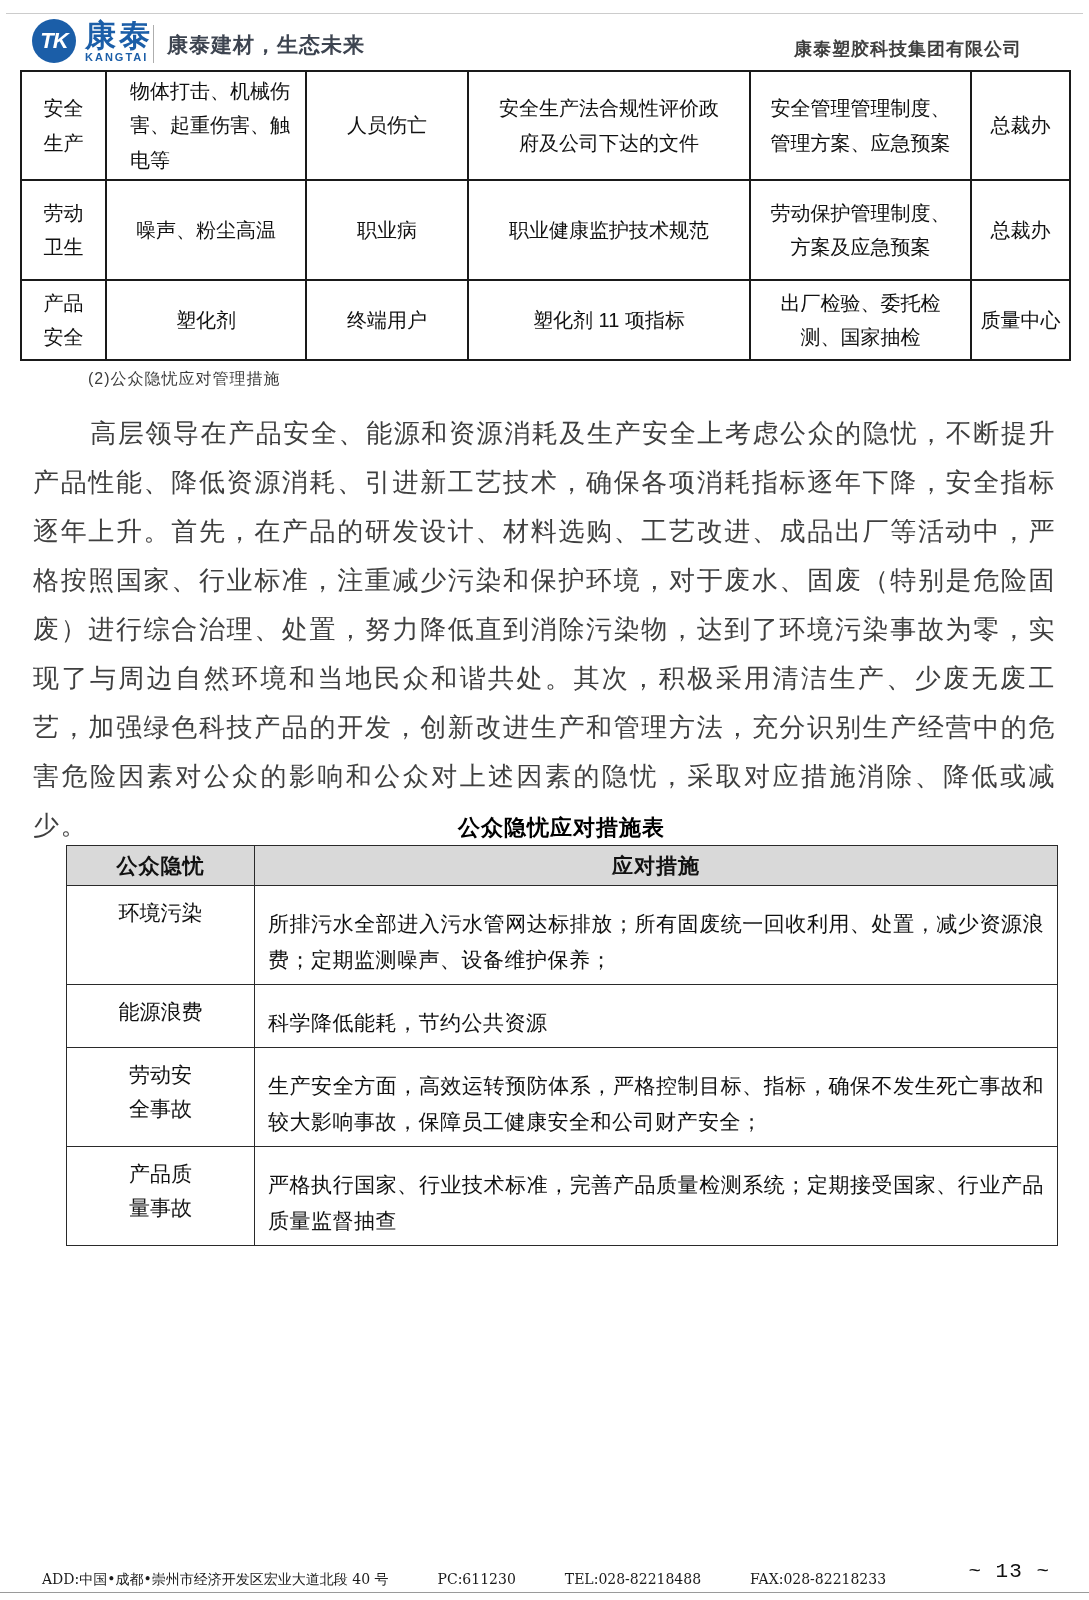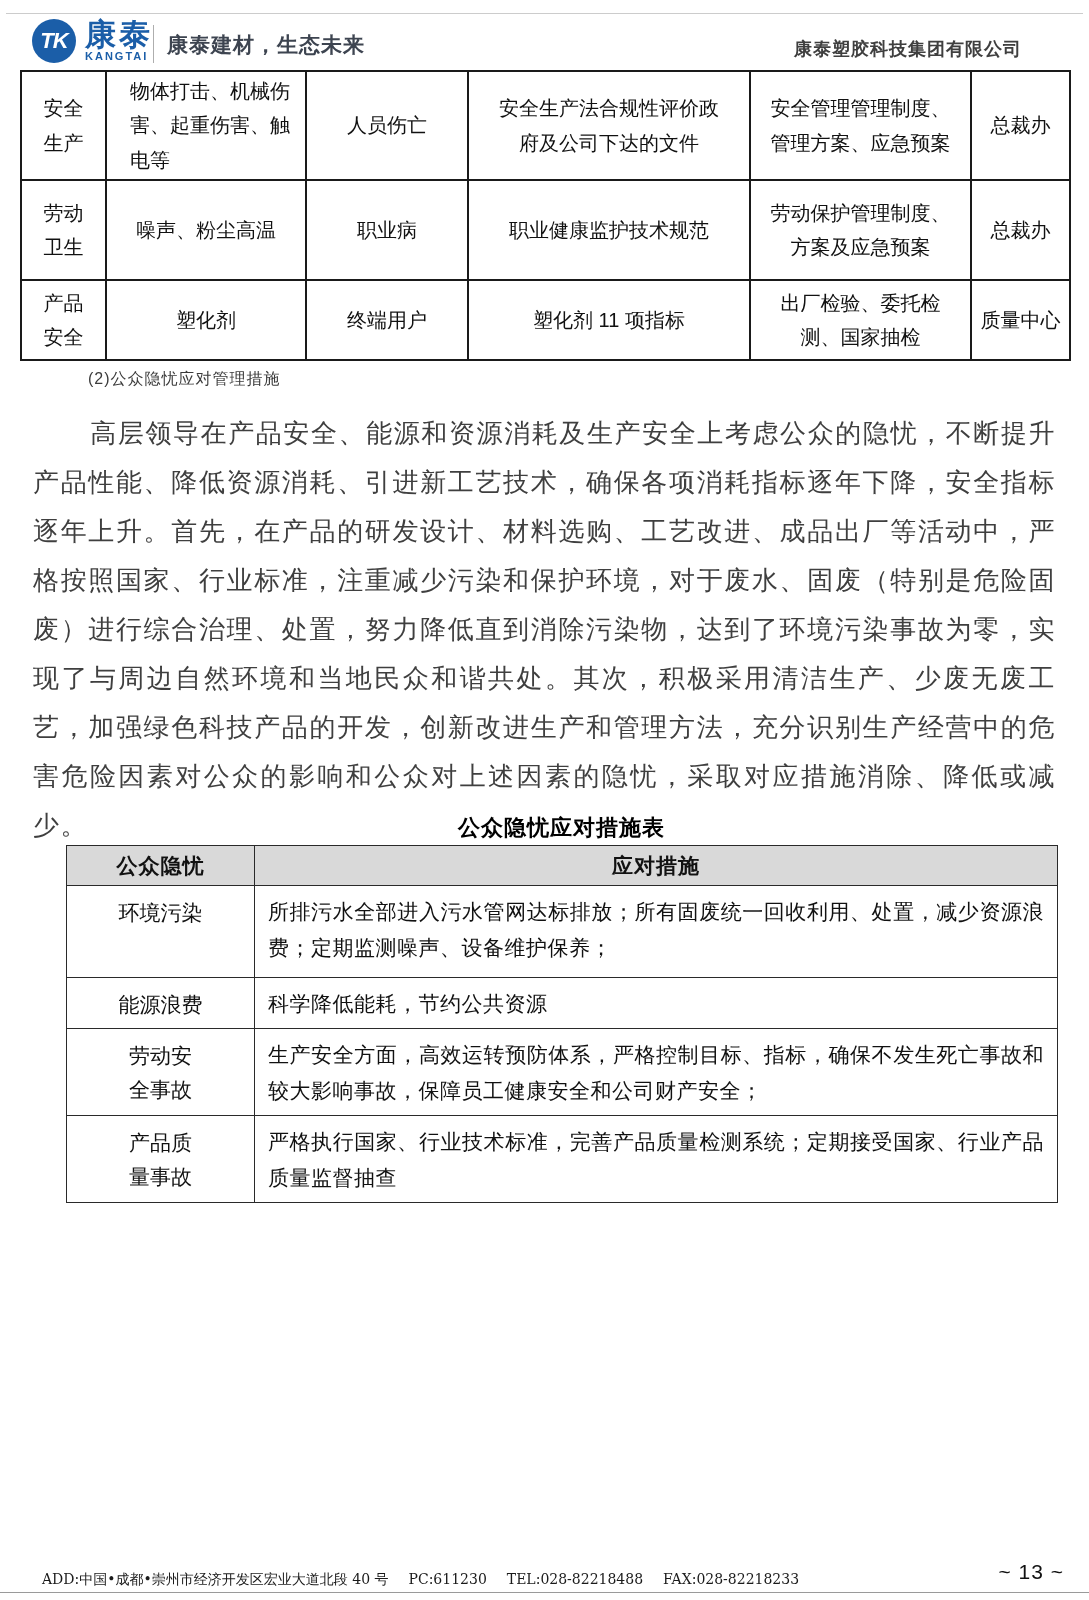--- a/index.html
+++ b/index.html
@@ -6,21 +6,21 @@
   body { background:#888; }
   .page {
     position:relative; width:1089px; height:1600px; margin:0 auto;
     background:#ffffff; overflow:hidden;
     font-family:"Liberation Sans", sans-serif; color:#1a1a1a;
   }
   .top-rule { position:absolute; left:6px; right:6px; top:13px; border-top:1px solid #cccccc; }
   .bottom-rule { position:absolute; left:0; right:0; top:1592px; border-top:1px solid #9a9a9a; }
 
   
-  .logo-wrap { position:absolute; left:32px; top:19px; display:flex; align-items:center; }
+  .logo-wrap { position:absolute; left:32px; top:19px; display:flex; align-items:flex-end; }
   .logo-circle {
     width:44px; height:44px; border-radius:50%; background:#1b5ea8; color:#fff;
     display:flex; align-items:center; justify-content:center;
     font-weight:bold; font-style:italic; font-size:22px; letter-spacing:-1px;
   }
   .logo-text { margin-left:9px; display:flex; flex-direction:column; }
   .logo-cn { color:#1b5ea8; font-weight:bold; font-size:31px; line-height:30px; letter-spacing:3px; }
   .logo-en { color:#1b5ea8; font-weight:bold; font-size:11px; letter-spacing:2px; line-height:12px; }
   .header-divider { position:absolute; left:153px; top:25px; height:38px; width:1px; background:#aeaeae; }
   .tagline { position:absolute; left:167px; top:31px; font-size:21px; font-weight:bold; color:#3d4450; letter-spacing:1px; }
@@ -41,29 +41,29 @@
     font-size:26px; line-height:49px; color:#3f3f3f;
     text-align:justify; text-indent:2.2em; letter-spacing:1.5px;
   }
 
   
   .measures-title { position:absolute; left:66px; top:813px; width:991px; text-align:center; font-size:22px; font-weight:bold; color:#000; letter-spacing:1px; }
   .measures-table { position:absolute; left:66px; top:845px; border-collapse:collapse; table-layout:fixed; width:991px; }
   .measures-table td, .measures-table th { border:1.5px solid #2a2a2a; font-size:21px; color:#111; }
   .measures-table th { background:#d9d9d9; font-weight:bold; text-align:center; height:40px; letter-spacing:1px; }
   .measures-table td.concern-cell { text-align:center; vertical-align:top; white-space:pre-line; line-height:34px; padding-top:10px; }
-  .measures-table td.measure-cell { text-align:justify; vertical-align:top; padding:8px 13px 6px 13px; line-height:36px; letter-spacing:0.5px; }
+  .measures-table td.measure-cell { text-align:justify; vertical-align:top; padding:20px 13px 6px 13px; line-height:36px; letter-spacing:0.5px; }
 
   
   .footer-text {
     position:absolute; left:42px; top:1571px; white-space:nowrap;
     font-family:"DejaVu Serif", serif; font-size:14px; color:#1a1a1a;
-    display:flex; gap:20px;
+    display:flex; gap:49px;
   }
-  .page-num { position:absolute; right:25px; top:1560px; font-size:21px; color:#111; letter-spacing:1px; }
+  .page-num { position:absolute; right:39px; top:1560px; font-size:21px; color:#111; letter-spacing:1px;font-family:Liberation Mono, monospace; }
 </style>
 </head>
 <body>
 
 <div class="page">
 
   <div class="top-rule"></div>
 
   <div class="logo-wrap">
     <div class="logo-circle">TK</div>

